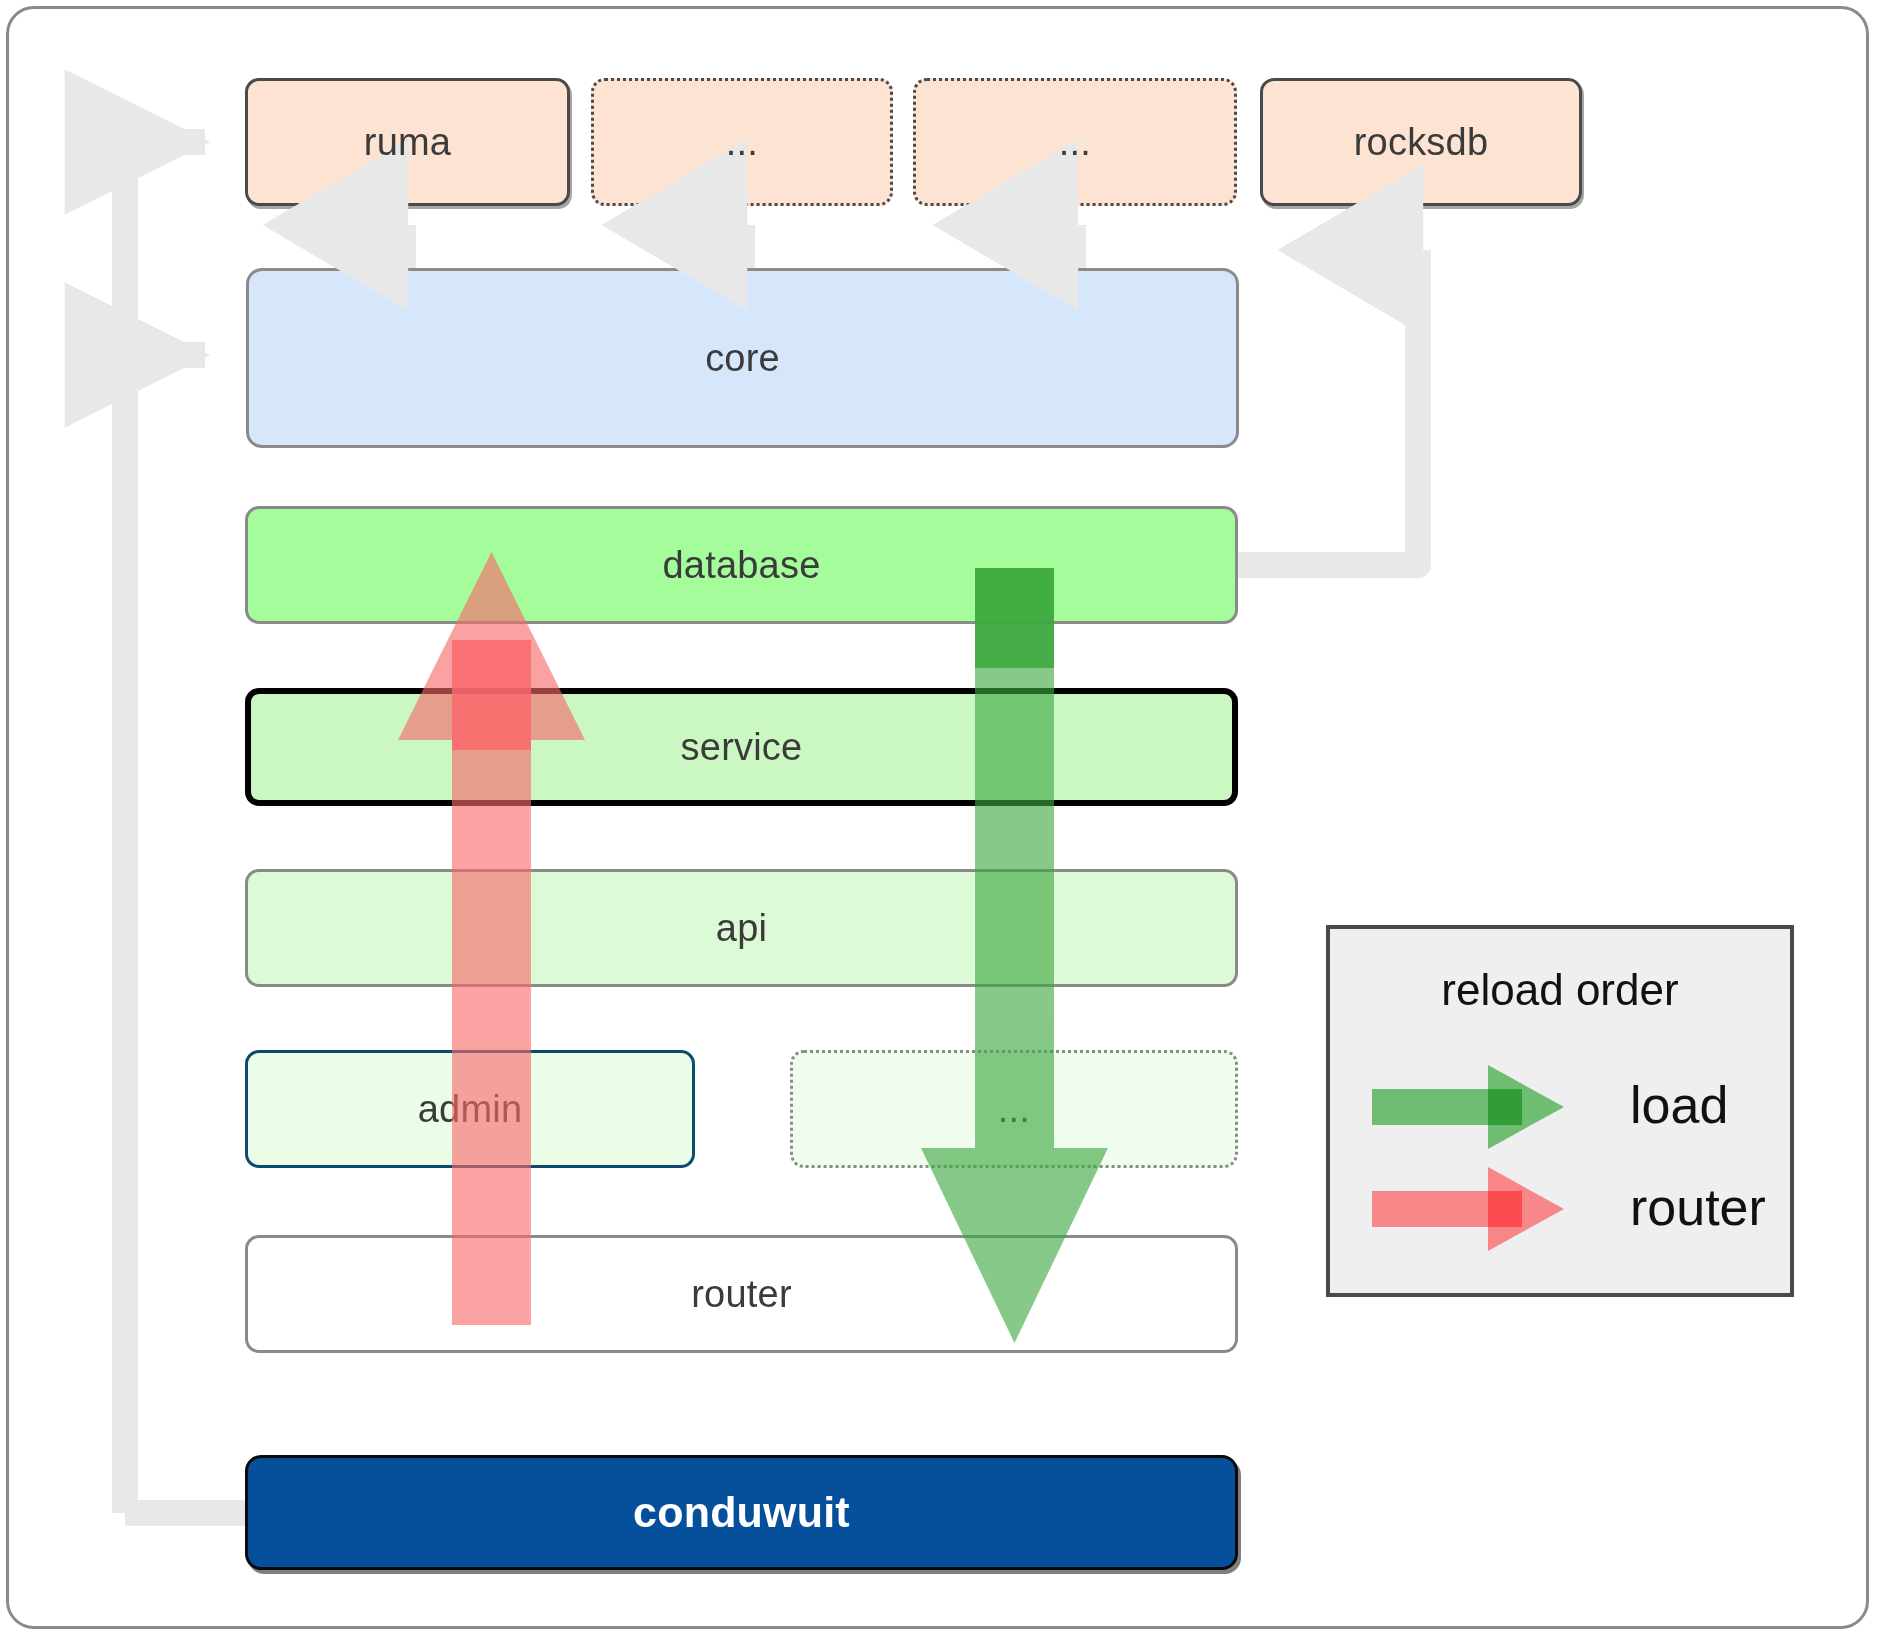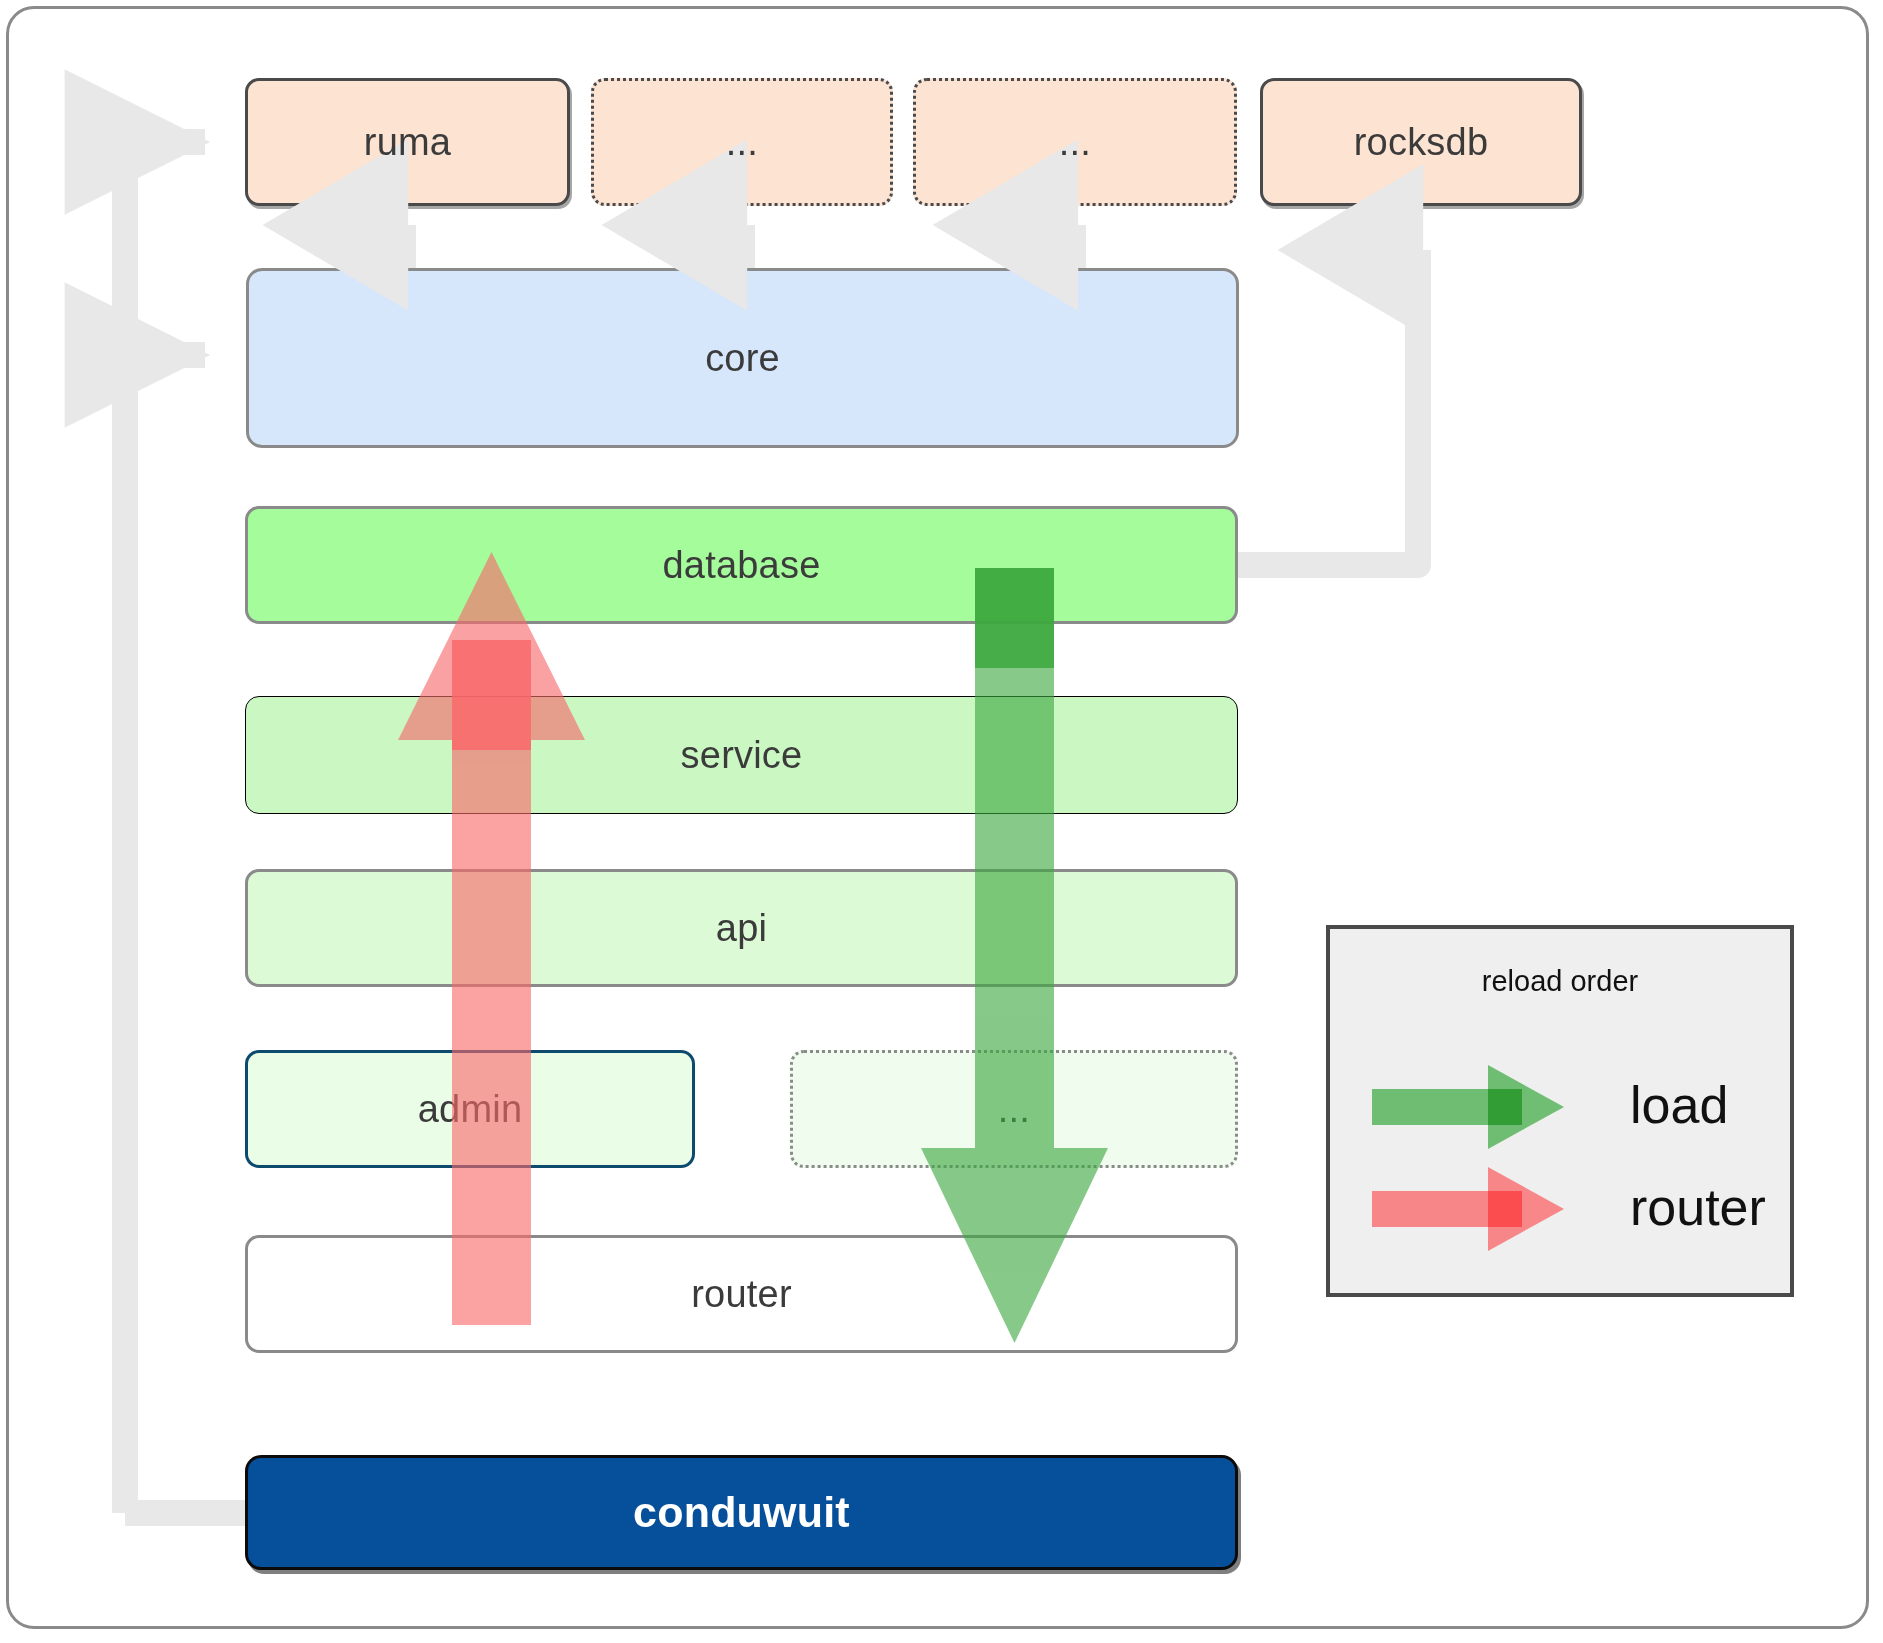--- a/index.html
+++ b/index.html
@@ -56,22 +56,21 @@
     background: #d6e6fb;
     border: 3px solid #8a8a8a;
     border-radius: 16px;
   }
   .layer-db {
     background: #a4fc9b;
     border: 3px solid #8a8a8a;
   }
   .layer-service {
     background: #cbf7c3;
-    border: 1px solid #000000;
-    margin-top: 8px;
+    border: 6px solid #000000;
   }
   .layer-api {
     background: #ddfad6;
     border: 3px solid #8a8a8a;
   }
   .layer-admin {
     background: #eafde6;
     border: 3px solid #0c4a6e;
     text-align: right;
   }
@@ -115,21 +114,21 @@
     border: 4px solid #4a4a4a;
     box-sizing: border-box;
     z-index: 6;
   }
   #legend-title {
     position: absolute;
     top: 36px;
     left: 0;
     width: 100%;
     text-align: center;
-    font-size: 29px;
+    font-size: 44px;
     color: #111111;
   }
   .legend-row {
     position: absolute;
     left: 0;
     width: 100%;
     height: 96px;
   }
   .legend-row.r1 { top: 130px; }
   .legend-row.r2 { top: 232px; }

